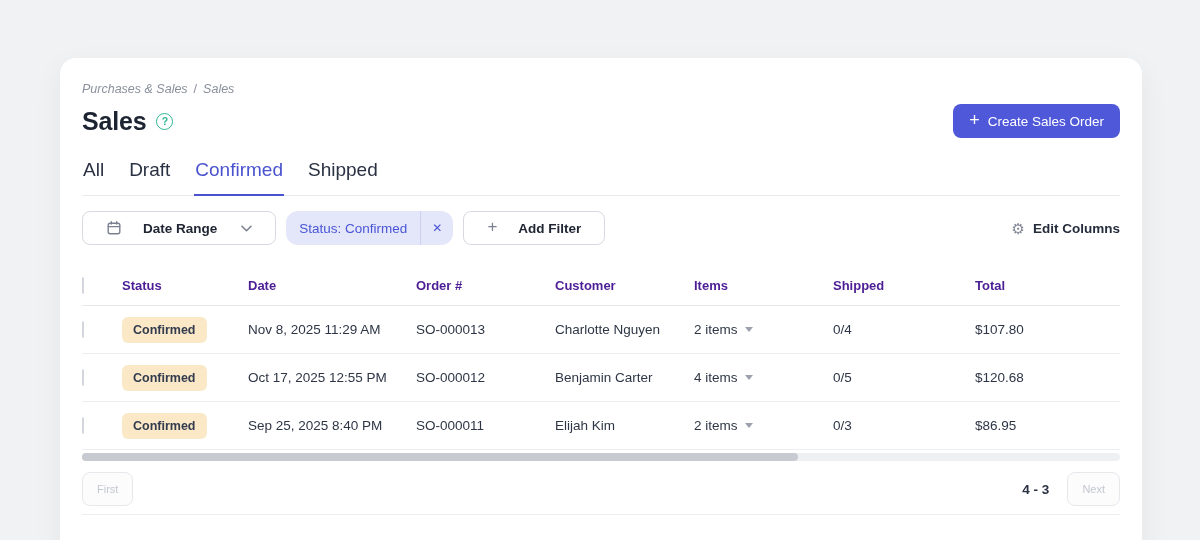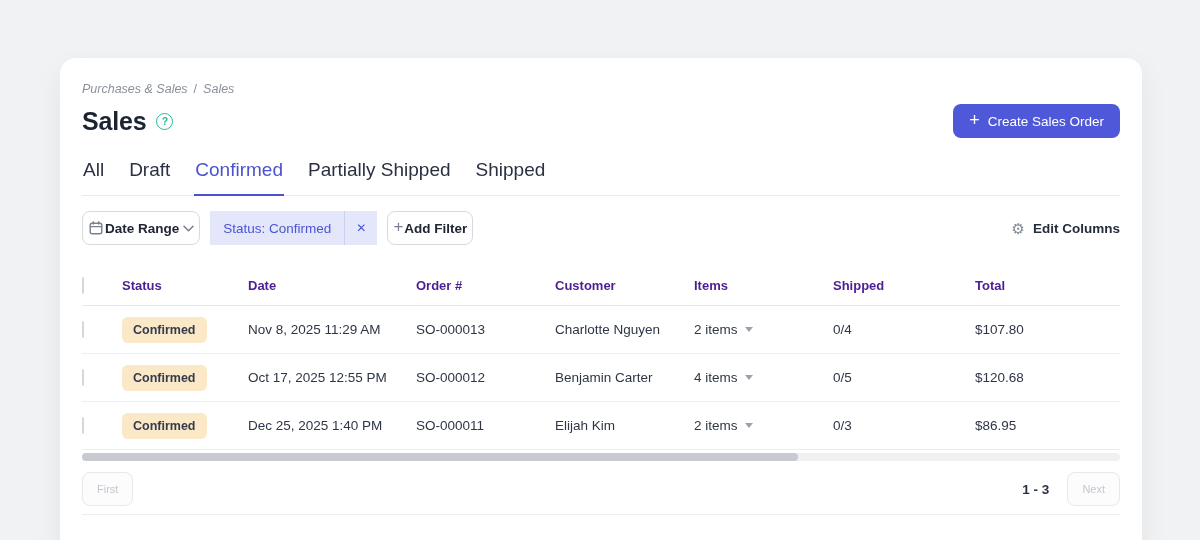--- a/index.html
+++ b/index.html
@@ -40,29 +40,29 @@
   
   .tabs { display: flex; gap: 23px; margin-top: 21px; border-bottom: 1px solid #E8EAED; }
   .tab {
     font-size: 19px; font-weight: 400; color: #2A3142; padding: 0 1px 13px 1px;
     cursor: pointer; border-bottom: 2.5px solid transparent; margin-bottom: -1px;
   }
   .tab.active { color: #4A53CE; border-bottom-color: #4A53CE; }
   
   .filter-row { display: flex; align-items: center; margin-top: 15px; }
   .outline-btn {
-    display: inline-flex; align-items: center; gap: 1px;
+    display: inline-flex; align-items: center; gap: 21px;
     background: #FFFFFF; border: 1px solid #D7DAE0; border-radius: 8px;
-    height: 34px; padding: 0 5px; font-size: 13.5px; font-weight: 600; color: #20263
+    height: 34px; padding: 0 23px; font-size: 13.5px; font-weight: 600; color: #20263
     4; font-family: inherit; cursor: pointer; color:#202634;
   }
   .filter-gap { width: 10px; }
   .chip {
     display: inline-flex; align-items: stretch;
-    background: #E4E6F9; border-radius: 0; height: 34px; overflow: hidden; cursor: pointer;
+    background: #E4E6F9; border-radius: 12px; height: 34px; overflow: hidden; cursor: pointer;
   }
   .chip-label { display: flex; align-items: center; padding: 0 13px; font-size: 13.5px; color: #4A55D6; font-weight: 500; }
   .chip-close {
     display: flex; align-items: center; padding: 0 11px; border-left: 1px solid #CDD1F0;
     color: #4A55D6; font-size: 12px; cursor: pointer;
   }
   .edit-columns {
     margin-left: auto; display: inline-flex; align-items: center; gap: 8px;
     background: none; border: none; font-family: inherit; font-size: 13.5px; font-weight: 600;
     color: #252C3B; cursor: pointer;
@@ -125,21 +125,20 @@
     <button class="primary-btn">
       <span class="plus">+</span>
       <span>Create Sales Order</span>
     </button>
   </div>
 
   <div class="tabs">
     <div class="tab">All</div>
     <div class="tab">Draft</div>
     <div class="tab active">Confirmed</div>
-    <div class="tab">Partially Shipped</div>
     <div class="tab">Shipped</div>
   </div>
 
   <div class="filter-row">
     <button class="outline-btn">
       <svg class="icon-svg" width="16" height="16" viewBox="0 0 16 16" fill="none" stroke="#7A8090" stroke-width="1.4" stroke-linecap="round">
         <rect x="2.2" y="3.2" width="11.6" height="10.6" rx="2"></rect>
         <line x1="2.4" y1="6.6" x2="13.6" y2="6.6"></line>
         <line x1="5.3" y1="1.8" x2="5.3" y2="4"></line>
         <line x1="10.7" y1="1.8" x2="10.7" y2="4"></line>
@@ -203,39 +202,39 @@
             <span>4 items</span>
             <span class="tri-down"></span>
           </span></div>
       <div>0/5</div>
       <div>$120.68</div>
     </div>
 
     <div class="trow tbody-row">
       <div><span class="checkbox"></span></div>
       <div><span class="badge">Confirmed</span></div>
-      <div>Dec 25, 2025 1:40 PM</div>
+      <div>Sep 25, 2025 8:40 PM</div>
       <div>SO-000011</div>
       <div>Elijah Kim</div>
       <div><span class="items-cell">
             <span>2 items</span>
             <span class="tri-down"></span>
           </span></div>
       <div>0/3</div>
       <div>$86.95</div>
     </div>
   </div>
 
   <div class="hscroll">
     <div class="hscroll-thumb"></div>
   </div>
 
   <div class="pagination">
     <button class="page-btn">First</button>
     <div class="page-right">
-      <span class="page-range">1 - 3</span>
+      <span class="page-range">4 - 3</span>
       <button class="page-btn">Next</button>
     </div>
   </div>
 
   <div class="bottom-divider"></div>
 
 </div>
 
 </body></html>

